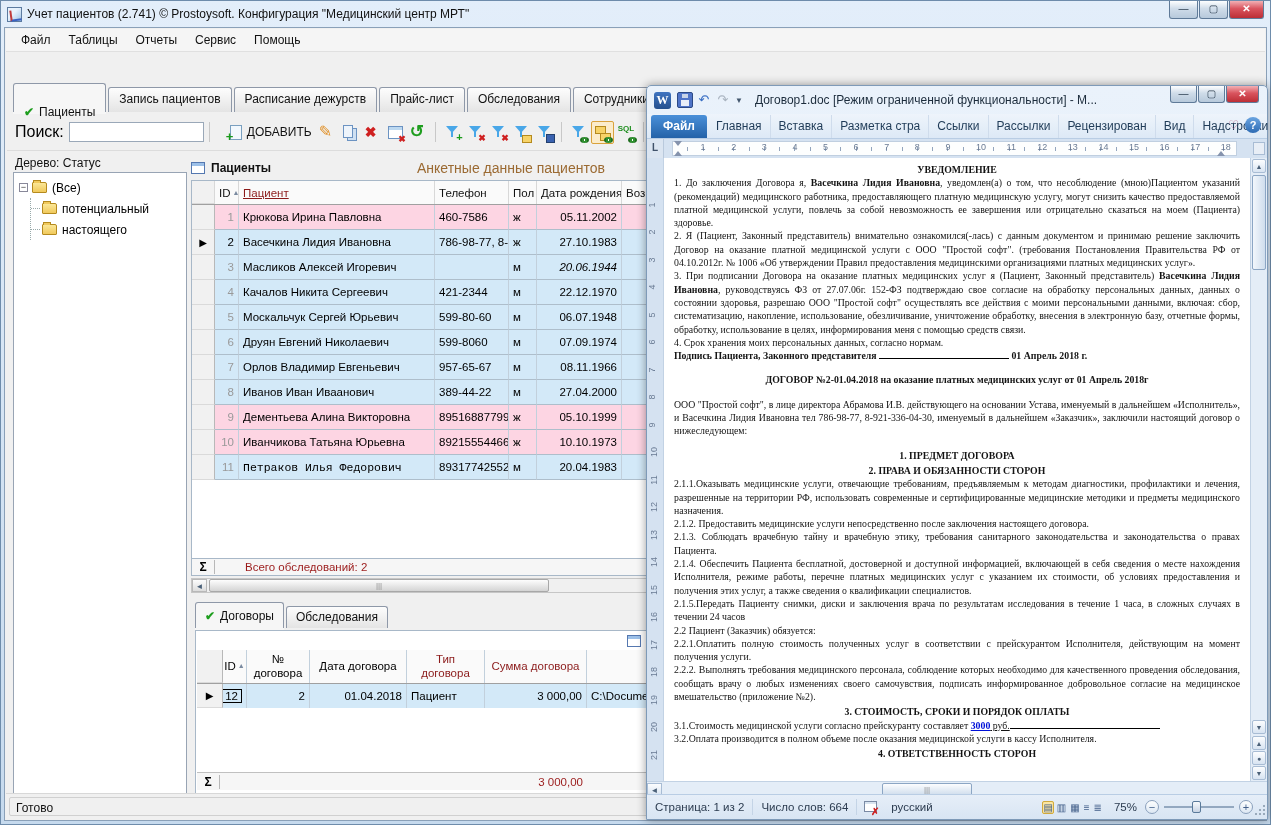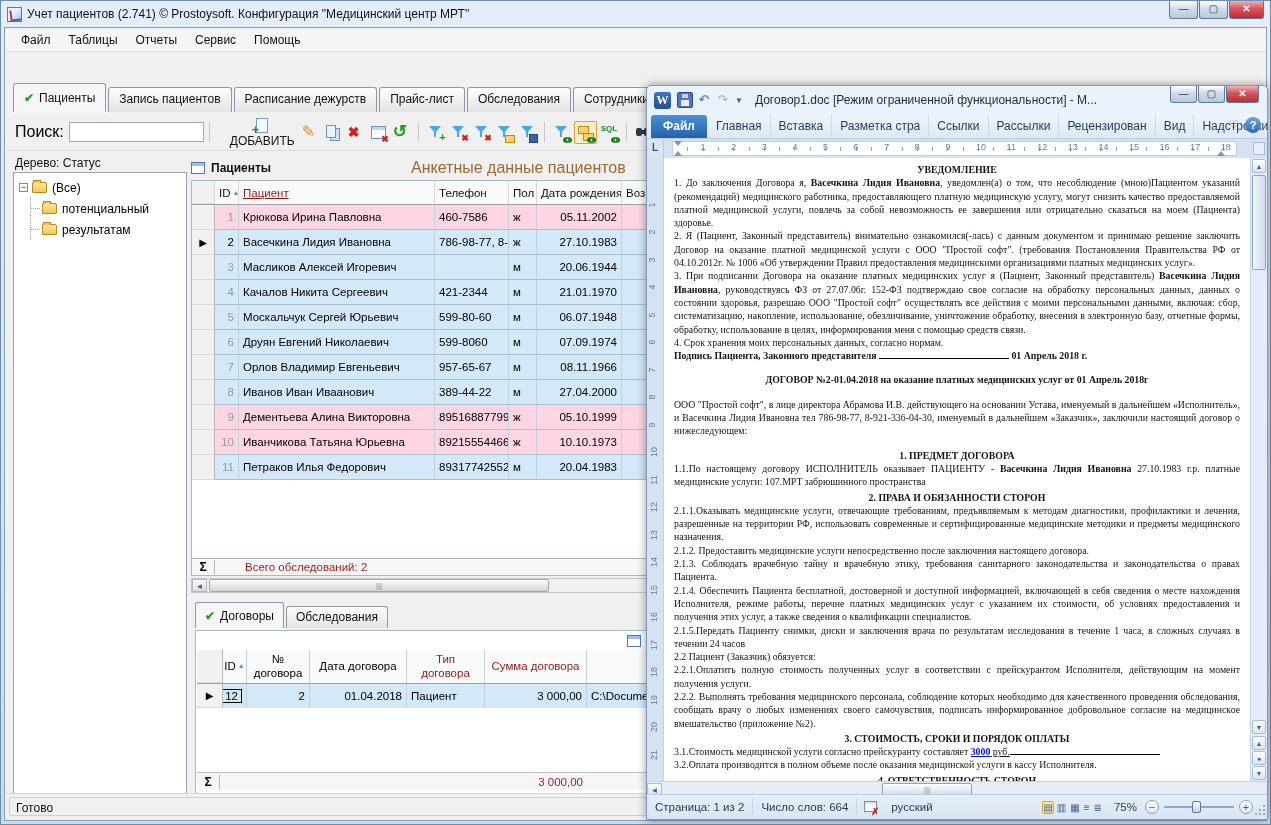--- a/index.html
+++ b/index.html
@@ -15,29 +15,29 @@
   .win-controls { position:absolute; top:0; right:6px; display:flex; }
   .win-btn { width:29px; height:18px; border:1px solid #5f7a98; border-top:none; background:linear-gradient(#fdfeff,#cfdce9 45%,#b7c9db); border-radius:0 0 3px 3px; margin-left:1px; position:relative; color:#2c3e50; font-size:10px; text-align:center; line-height:16px; }
   .win-btn.close { width:35px; background:linear-gradient(#f2b0b4,#d9545e 45%,#bc2e36); color:#fff; font-weight:bold; }
   #main-client { position:absolute; left:3px; right:3px; top:26px; bottom:3px; background:#f0f0f0; border:1px solid #8aa0b8; }
 
   #menu-bar { position:absolute; left:1px; right:1px; top:1px; height:23px; background:#f5f5f5; border-bottom:1px solid #e0e0e0; display:flex; align-items:center; padding-left:6px; }
   .menu-item { font-size:12px; padding:3px 9px; color:#111; }
 
   #tab-strip { position:absolute; left:8px; top:53px; right:2px; height:31px; display:flex; align-items:flex-end; }
   .tab { font-size:12px; color:#111; border:1px solid #8e98a8; border-bottom:none; border-radius:3px 3px 0 0; padding:4px 10px 5px 10px; margin-right:2px; background:linear-gradient(#fdfdfd,#e4e4e4); height:25px; white-space:nowrap; }
-  .tab.active { background:#f6f6f6; height:29px; padding-top:7px; box-shadow:0 2px 0 #f6f6f6; }
+  .tab.active { background:#f6f6f6; height:29px; padding-top:21px; box-shadow:0 2px 0 #f6f6f6; }
   .check { color:#1e9e1e; font-weight:bold; margin-right:5px; font-size:12px; }
 
   #toolbar { position:absolute; left:2px; right:2px; top:86px; height:37px; display:flex; align-items:center; padding:0 8px; border-bottom:1px solid #dcdcdc; }
   #search-label { font-size:16px; margin-right:5px; }
   #search-input { width:135px; height:20px; border:1px solid #9aa8b8; background:#fff; font-size:12px; padding:0 4px; }
   .tb-sep { width:1px; height:20px; background:#c8c8c8; margin:0 5px; display:inline-block; }
   #toolbar-icons { display:flex; align-items:center; margin-left:8px; }
-  .tb-btn { display:flex; align-items:center; padding:2px 2px; margin:17px 1px; position:relative;flex-direction:column; }
+  .tb-btn { display:flex; align-items:center; padding:2px 2px; margin:17px 1px; position:relative; }
   .tb-btn.tb-active { background:#fbeccb; border:1px solid #d9a23c; border-radius:2px; }
   .tb-label { font-size:12px; margin-left:4px; color:#111; }
   .tbico { width:17px; height:17px; display:inline-block; position:relative; }
   .ico-add::before { content:''; position:absolute; left:4px; top:1px; width:10px; height:13px; background:#f2f8fd; border:1px solid #7aa0c0; }
   .ico-add::after { content:'+'; position:absolute; left:0; bottom:-3px; color:#1a9a1a; font-weight:bold; font-size:13px; }
   .ico-edit::before { content:'✎'; font-size:16px; color:#e09028; position:absolute; left:1px; top:-2px; }
   .ico-copy::before { content:''; position:absolute; left:2px; top:1px; width:8px; height:11px; background:#eef4fb; border:1px solid #6c93c2; box-shadow:4px 3px 0 -1px #cfe0f2,4px 3px 0 0 #6c93c2; }
   .ico-delete::before { content:'✖'; color:#cf2020; font-size:14px; font-weight:bold; position:absolute; left:1px; top:0; }
   .ico-delrow::before { content:''; position:absolute; left:1px; top:2px; width:13px; height:11px; background:linear-gradient(#bcd8f0,#bcd8f0) 0 0/13px 3px no-repeat,#fff; border:1px solid #6c93c2; }
   .ico-delrow::after { content:'✖'; position:absolute; right:-2px; bottom:-3px; color:#cf2020; font-size:9px; font-weight:bold; }
@@ -62,21 +62,21 @@
   .tree-row { display:flex; align-items:center; height:21px; white-space:nowrap; }
   .expander { width:9px; height:9px; border:1px solid #889; background:#fff; font-size:9px; line-height:7px; text-align:center; color:#333; margin:0 4px 0 3px; }
   .folder { width:15px; height:11px; background:linear-gradient(#fbe797,#f0c95c); border:1px solid #b58a1e; border-radius:1px 2px 1px 1px; position:relative; margin-right:5px; flex:none; }
   .folder::before { content:''; position:absolute; left:0; top:-3px; width:6px; height:2px; background:#f0c95c; border:1px solid #b58a1e; border-bottom:none; }
   .tree-children { margin-left:14px; border-left:1px dotted #9aa; padding-left:0; }
   .tree-children .tree-row::before { content:''; width:9px; border-top:1px dotted #9aa; margin-right:2px; }
 
   #grid-header { position:absolute; left:186px; top:129px; right:4px; height:22px; display:flex; align-items:center; }
   .grid-ico { width:14px; height:12px; background:#fff; border:1px solid #5578b0; box-shadow:inset 0 3px 0 #9cc0e8; margin-right:6px; flex:none; }
   #grid-title { font-size:12px; font-weight:bold; color:#111; }
-  #grid-subtitle { font-size:16px; color:#9b6a32; position:absolute; left:220px;text-align:center; }
+  #grid-subtitle { font-size:14px; color:#9b6a32; position:absolute; left:226px;text-align:center; }
 
   #patients-table { position:absolute; left:186px; top:152px; right:4px; height:379px; background:#fff; border:1px solid #a8b8c8; overflow:hidden; }
   .prow { display:flex; height:25px; }
   .prow.hdr { height:24px; background:#fafafa; border-bottom:1px solid #a0a0a0; }
   .pcell { border-right:1px solid #c2d0dc; padding:0 4px; font-size:11.5px; display:flex; align-items:center; overflow:hidden; white-space:nowrap; }
   .hdr .pcell { border-right:1px solid #d8d8d8; color:#111; }
   .sel-cell { background:#f1f1f1; border-right:1px solid #b8b8b8; border-bottom:1px solid #dadada; justify-content:center; }
   .pink  { background:#fdd5e3; }
   .blue  { background:#d3e9f8; }
   .prow:not(.hdr) .pcell:not(.sel-cell) { border-bottom:1px solid #aebecb; }
@@ -305,21 +305,21 @@
         <span class="folder"></span>
         <span>(Все)</span>
       </div>
       <div class="tree-children">
         <div class="tree-row">
           <span class="folder"></span>
           <span>потенциальный</span>
         </div>
         <div class="tree-row">
           <span class="folder"></span>
-          <span>результатам</span>
+          <span>настоящего</span>
         </div>
       </div>
     </div>
 
     <div id="grid-header">
       <span class="grid-ico"></span>
       <span id="grid-title">Пациенты</span>
       <span id="grid-subtitle">Анкетные данные пациентов</span>
     </div>
 
@@ -368,31 +368,31 @@
           <div class="pcell rightal" style="width: 85px;">27.10.1983</div>
           <div class="pcell " style="width: 70px;"></div>
           <div class="pcell" style="flex: 1 1 0%;"></div>
         </div>
         <div class="prow blue">
           <div class="pcell sel-cell" style="width: 23px;"></div>
           <div class="pcell idcell" style="width: 24px;">3</div>
           <div class="pcell " style="width: 196px;">Масликов Алексей Игоревич</div>
           <div class="pcell " style="width: 74px;"></div>
           <div class="pcell " style="width: 28px;">м</div>
-          <div class="pcell rightal" style="width: 85px;">20.06.1944</div>
+          <div class="pcell rightal" style="width: 85px; font-style: italic;">20.06.1944</div>
           <div class="pcell " style="width: 70px;"></div>
           <div class="pcell" style="flex: 1 1 0%;"></div>
         </div>
         <div class="prow blue">
           <div class="pcell sel-cell" style="width: 23px;"></div>
           <div class="pcell idcell" style="width: 24px;">4</div>
           <div class="pcell " style="width: 196px;">Качалов Никита Сергеевич</div>
           <div class="pcell " style="width: 74px;">421-2344</div>
           <div class="pcell " style="width: 28px;">м</div>
-          <div class="pcell rightal" style="width: 85px;">21.01.1970</div>
+          <div class="pcell rightal" style="width: 85px;">22.12.1970</div>
           <div class="pcell " style="width: 70px;"></div>
           <div class="pcell" style="flex: 1 1 0%;"></div>
         </div>
         <div class="prow blue">
           <div class="pcell sel-cell" style="width: 23px;"></div>
           <div class="pcell idcell" style="width: 24px;">5</div>
           <div class="pcell " style="width: 196px;">Москальчук Сергей Юрьевич</div>
           <div class="pcell " style="width: 74px;">599-80-60</div>
           <div class="pcell " style="width: 28px;">м</div>
           <div class="pcell rightal" style="width: 85px;">06.07.1948</div>
@@ -445,21 +445,21 @@
           <div class="pcell " style="width: 196px;">Иванчикова Татьяна Юрьевна</div>
           <div class="pcell " style="width: 74px;">89215554466</div>
           <div class="pcell " style="width: 28px;">ж</div>
           <div class="pcell rightal" style="width: 85px;">10.10.1973</div>
           <div class="pcell " style="width: 70px;"></div>
           <div class="pcell" style="flex: 1 1 0%;"></div>
         </div>
         <div class="prow blue">
           <div class="pcell sel-cell" style="width: 23px;"></div>
           <div class="pcell idcell" style="width: 24px;">11</div>
-          <div class="pcell " style="width: 196px;">Петраков Илья Федорович</div>
+          <div class="pcell " style="width: 196px; font-family: Liberation Mono, monospace;">Петраков Илья Федорович</div>
           <div class="pcell " style="width: 74px;">89317742552</div>
           <div class="pcell " style="width: 28px;">м</div>
           <div class="pcell rightal" style="width: 85px;">20.04.1983</div>
           <div class="pcell " style="width: 70px;"></div>
           <div class="pcell" style="flex: 1 1 0%;"></div>
         </div>
       </div>
 
     <div id="patients-summary">
       <span class="sigma-cell">Σ</span>
@@ -617,21 +617,20 @@
     <div id="doc-page">
         <div class="dpara dc">УВЕДОМЛЕНИЕ</div>
         <div class="dpara"><span>1. До заключения Договора я, </span><span class="db ">Васечкина Лидия Ивановна</span><span>, уведомлен(а) о том, что несоблюдение (мною)Пациентом указаний (рекомендаций) медицинского работника, предоставляющего платную медицинскую услугу, могут снизить качество предоставляемой платной медицинской услуги, повлечь за собой невозможность ее завершения или отрицательно сказаться на моем (Пациента) здоровье.</span></div>
         <div class="dpara">2. Я (Пациент, Законный представитель) внимательно ознакомился(-лась) с данным документом и принимаю решение заключить Договор на оказание платной медицинской услуги с ООО "Простой софт". (требования Постановления Правительства РФ от 04.10.2012г. № 1006 «Об утверждении Правил предоставления медицинскими организациями платных медицинских услуг».</div>
         <div class="dpara"><span>3. При подписании Договора на оказание платных медицинских услуг я (Пациент, Законный представитель) </span><span class="db ">Васечкина Лидия Ивановна</span><span>, руководствуясь ФЗ от 27.07.06г. 152-ФЗ подтверждаю свое согласие на обработку персональных данных, данных о состоянии здоровья, разрешаю ООО "Простой софт" осуществлять все действия с моими персональными данными, включая: сбор, систематизацию, накопление, использование, обезличивание, уничтожение обработку, внесения в электронную базу, отчетные формы, обработку, использование в целях, информирования меня с помощью средств связи.</span></div>
         <div class="dpara">4. Срок хранения моих персональных данных, согласно нормам.</div>
         <div class="dpara"><span class="db ">Подпись Пациента, Законного представителя  </span><span class="dline" style="width: 130px;"></span><span class="db ">  01 Апрель 2018 г.</span></div>
         <div class="dpara dc dmt">ДОГОВОР №2-01.04.2018   на оказание платных медицинских услуг от 01 Апрель 2018г</div>
         <div class="dpara dmt">ООО "Простой софт", в лице директора Абрамова И.В. действующего на основании Устава, именуемый в дальнейшем «Исполнитель», и Васечкина Лидия Ивановна   тел 786-98-77, 8-921-336-04-30,   именуемый в дальнейшем «Заказчик», заключили настоящий договор о нижеследующем:</div>
         <div class="dpara dc dmt">1. ПРЕДМЕТ ДОГОВОРА</div>
-        <div class="dpara"><span>1.1.По настоящему договору  ИСПОЛНИТЕЛЬ оказывает ПАЦИЕНТУ - </span><span class="db ">Васечкина Лидия Ивановна</span><span>  27.10.1983 г.р. платные медицинские услуги: 107.МРТ забрюшинного пространства</span></div>
         <div class="dpara dc">2. ПРАВА И ОБЯЗАННОСТИ СТОРОН</div>
         <div class="dpara">2.1.1.Оказывать медицинские услуги, отвечающие требованиям, предъявляемым к методам диагностики, профилактики и лечения, разрешенные на территории РФ, использовать современные и сертифицированные медицинские методики и предметы медицинского назначения.</div>
         <div class="dpara">2.1.2. Предоставить медицинские услуги непосредственно после заключения настоящего договора.</div>
         <div class="dpara">2.1.3. Соблюдать врачебную тайну и врачебную этику, требования санитарного законодательства и законодательства о правах Пациента.</div>
         <div class="dpara">2.1.4. Обеспечить Пациента бесплатной, достоверной и доступной информацией, включающей в себя сведения о месте нахождения Исполнителя, режиме работы, перечне платных медицинских услуг с указанием их стоимости, об условиях предоставления и получения этих услуг, а также сведения о квалификации специалистов.</div>
         <div class="dpara">2.1.5.Передать Пациенту снимки, диски и заключения врача по результатам исследования в течение 1 часа, в сложных случаях в течении 24 часов</div>
         <div class="dpara">2.2  Пациент (Заказчик) обязуется:</div>
         <div class="dpara">2.2.1.Оплатить полную стоимость полученных услуг в соответствии с прейскурантом Исполнителя, действующим на момент получения услуги.</div>
         <div class="dpara">2.2.2. Выполнять требования медицинского персонала, соблюдение которых необходимо для качественного проведения обследования, сообщать врачу о любых изменениях своего самочувствия, подписать информированное добровольное согласие на медицинское вмешательство (приложение №2).</div>
         <div class="dpara dc">3. СТОИМОСТЬ, СРОКИ И ПОРЯДОК ОПЛАТЫ</div>

